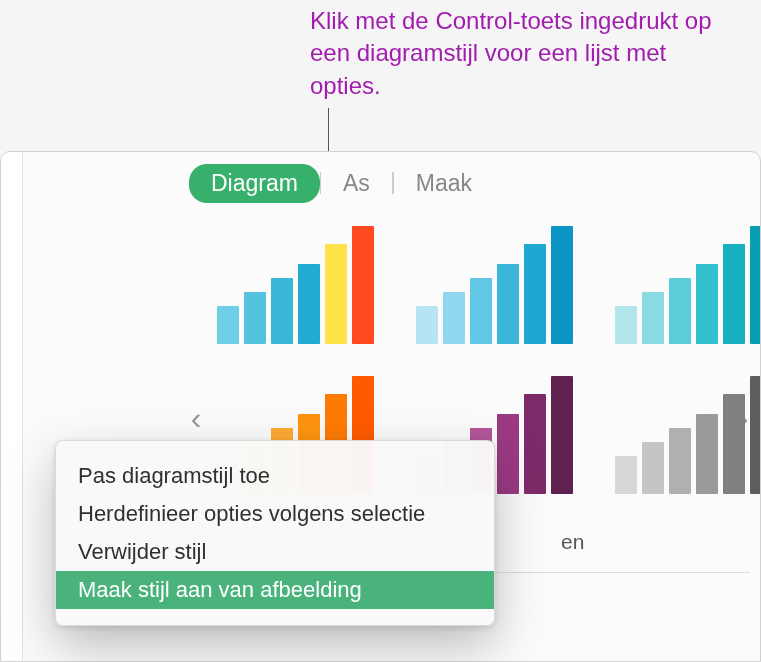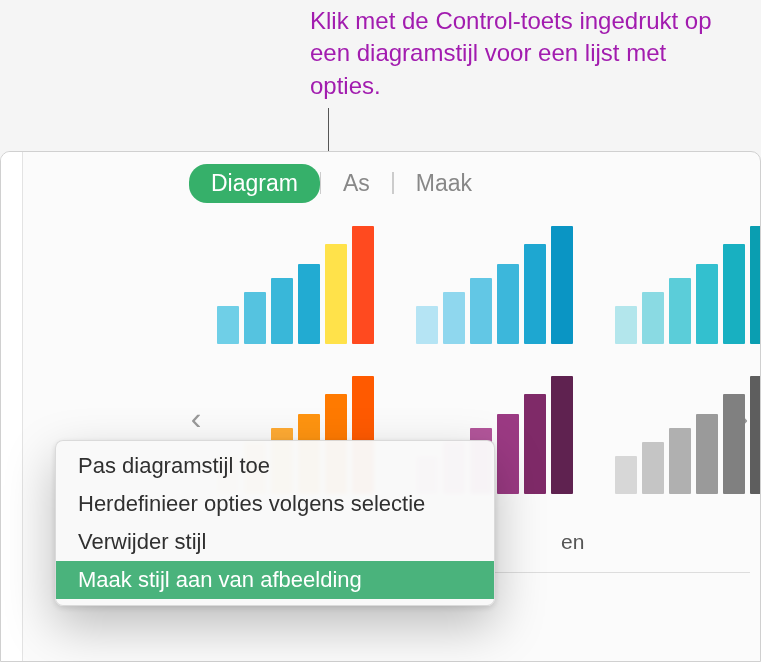--- a/index.html
+++ b/index.html
@@ -129,21 +129,21 @@
     }
     .context-menu {
       position: absolute;
       left: 55px;
       top: 440px;
       width: 440px;
       background: rgba(249,249,249,0.97);
       border: 1px solid rgba(0,0,0,0.12);
       border-radius: 8px;
       box-shadow: 0 20px 50px rgba(0,0,0,0.25), 0 2px 6px rgba(0,0,0,0.12);
-      padding: 6px 0;
+      padding: 16px 0;
       backdrop-filter: blur(2px);
     }
     .menu-item {
       padding: 6px 22px;
       font-size: 22px;
       color: #303030;
       cursor: pointer;
     }
     .menu-item.highlighted {
       background: #4ab37c;

